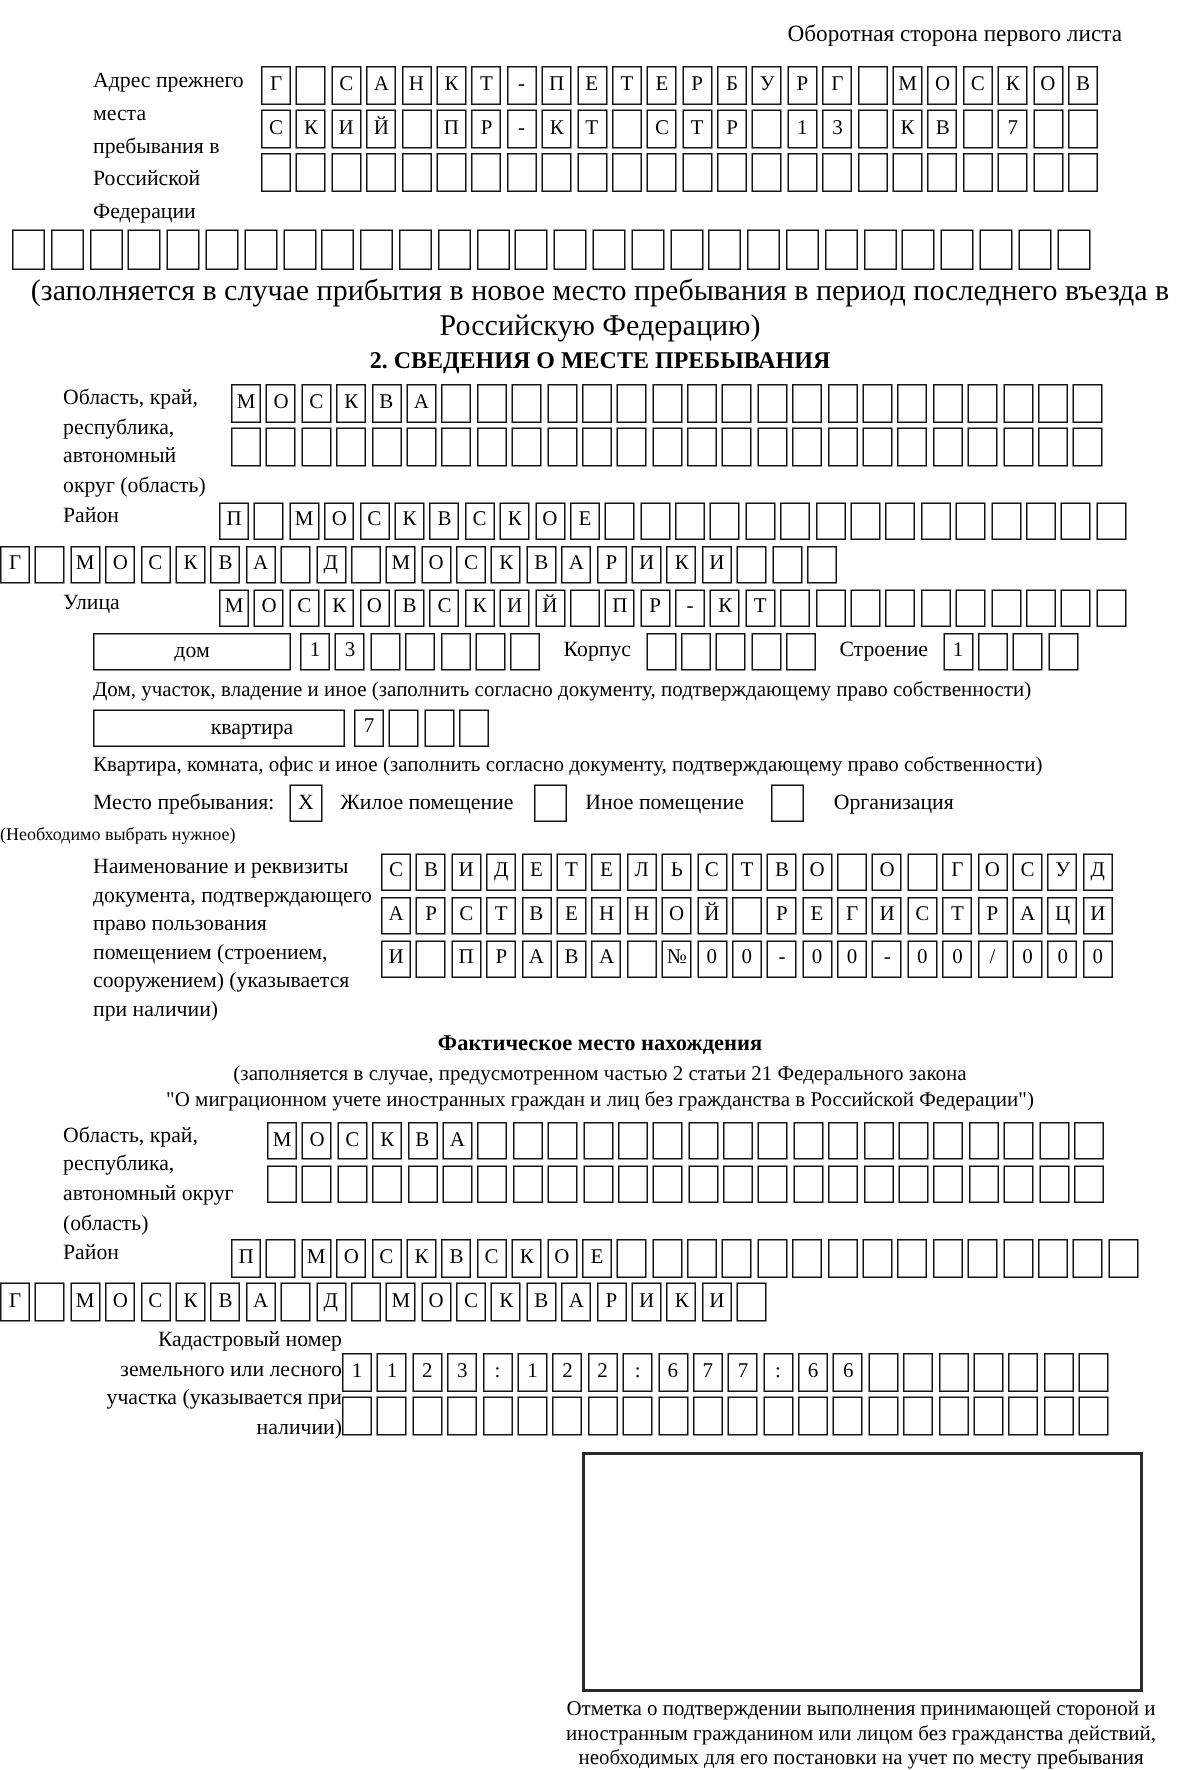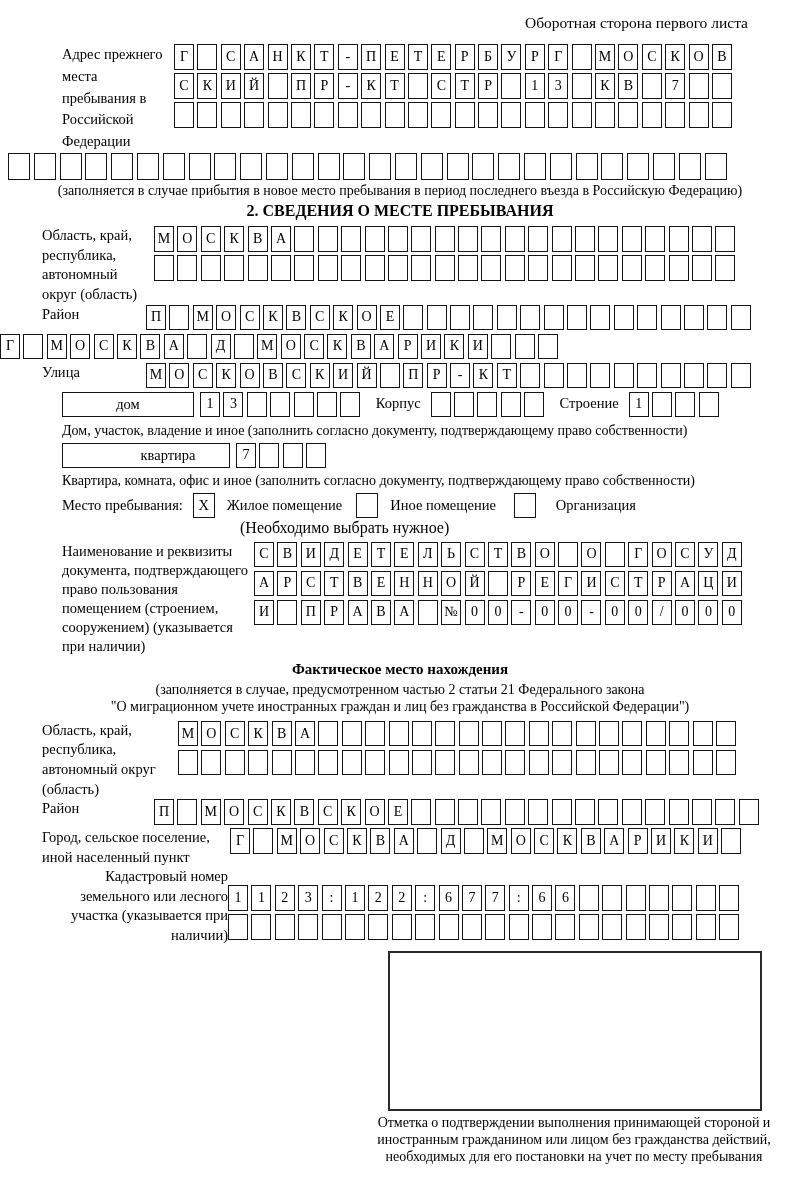--- a/index.html
+++ b/index.html
@@ -31,21 +31,21 @@
   .lw-raion    { margin-left:42px; width:104px; }
   .lw-gorod    { margin-left:42px; width:132px; }
   .lw-ulitsa   { margin-left:42px; width:104px; }
   .lw-doc      { margin-left:62px; width:192px; line-height:1.32; }
   .lw-foblast  { margin-left:42px; width:136px; }
   .lw-fraion   { margin-left:42px; width:112px; }
   .lw-fgorod   { margin-left:42px; width:188px; }
   .lw-kadastr  { margin-left:42px; width:186px;text-align:right; }
 
   .fullrow { margin-left:8px; }
-  .footnote { text-align:center; font-size:14px; margin:1px 0 2px 0; }
+  .footnote { text-align:center; font-size:20px; margin:1px 0 2px 0; }
   .sec-title { text-align:center; font-weight:bold; font-size:16px; margin:3px 0 6px 0; }
   .fact-title { text-align:center; font-weight:bold; font-size:15px; margin:5px 0 4px 0; }
   .fact-note { text-align:center; font-size:14px; line-height:1.2; }
 
   .caption { margin-left:62px; font-size:14px; margin-bottom:4px; margin-top:1px; }
 
   .widebox {
     height:25.5px; border:1.8px solid #151515; flex:none;
     display:flex; align-items:center; justify-content:center;
     font-size:14.5px;
@@ -54,21 +54,21 @@
   .w-kvartira { width:168px; margin-left:62px; margin-right:6px;padding-left:44px; }
   .inline-lbl { margin:3px 10px 0 12px; flex:none; }
   .domrow { margin-bottom:2px; }
 
   .mesto-row { display:flex; align-items:center; margin:2px 0 1px 62px; }
   .checkbox {
     width:22px; height:25px; border:1.8px solid #151515; flex:none;
     display:flex; align-items:center; justify-content:center; font-size:14.5px;
     background:#fff;
   }
-  .mesto-note { margin-left:240px; font-size:16px; margin-bottom:5px; }
+  .mesto-note { font-size:12px; margin-bottom:5px; }
 
   .mt18 { margin-top:18px; }
   .stampbox {
     margin:6px 0 0 388px; width:374px; height:160px;
     border:2px solid #2a2a2a; background:#fff;
   }
   .stamp-caption {
     margin:4px 0 0 368px; width:412px;
     text-align:center; font-size:14px; line-height:1.18;
   }
@@ -562,21 +562,20 @@
       <div class="cell"></div>
       <div class="cell"></div>
       <div class="cell"></div>
       <div class="cell"></div>
       <div class="cell"></div>
       <div class="cell"></div>
     </div>
 </div>
 
 <div class="row">
-  <div class="label lw-fgorod">Город, сельское поселение, иной населенный пункт</div>
   <div class="cells">
       <div class="cell">Г</div>
       <div class="cell"></div>
       <div class="cell">М</div>
       <div class="cell">О</div>
       <div class="cell">С</div>
       <div class="cell">К</div>
       <div class="cell">В</div>
       <div class="cell">А</div>
       <div class="cell"></div>

